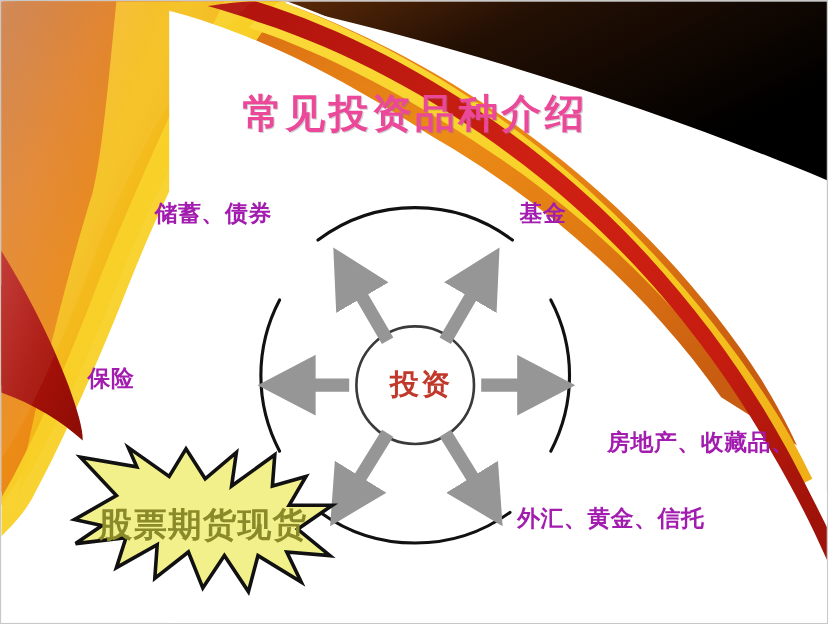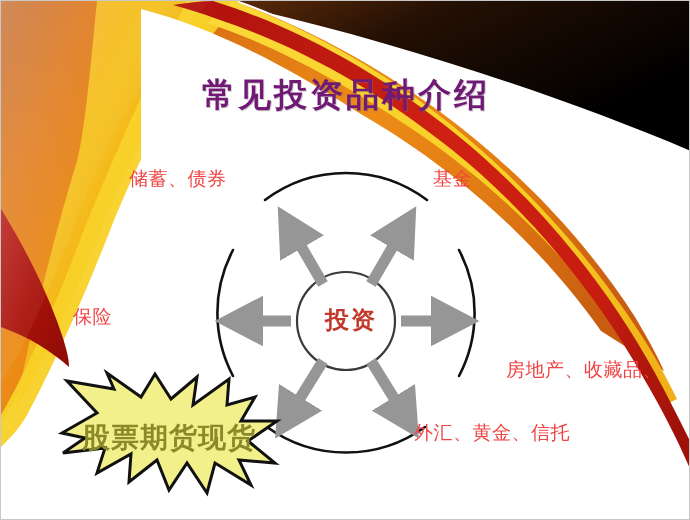--- a/index.html
+++ b/index.html
@@ -19,37 +19,37 @@
   }
   #bg-svg, #art-svg {
     position: absolute;
     left: 0;
     top: 0;
     width: 690px;
     height: 520px;
   }
   .lbl {
     position: absolute;
-    color: #ef4444;
+    color: #a21caf;
     font-family: "Liberation Serif", "DejaVu Serif", serif;
     font-size: 19px;
     line-height: 23px;
     letter-spacing: 0.5px;
     white-space: pre;
-    font-weight: 400;
+    font-weight: 700;
   }
   #slide-title {
     position: absolute;
     left: 0;
     top: 72px;
     width: 690px;
     text-align: center;
     font-size: 33px;
     font-weight: bold;
-    color: #701a75;
+    color: #ec4899;
     letter-spacing: 3px;
     font-family: "Liberation Serif", "DejaVu Serif", serif;
     text-shadow: 1px 1px 0 rgba(120,120,120,0.35);
   }
   #center-node-label {
     position: absolute;
     left: 296px;
     top: 303px;
     width: 108px;
     text-align: center;
@@ -68,21 +68,21 @@
     color: #8a8a2b;
     font-size: 28px;
     font-weight: bold;
     letter-spacing: 1px;
     font-family: "Liberation Serif", "DejaVu Serif", serif;
   }
   #label-savings-bonds { left: 128px; top: 166px; }
   #label-funds        { left: 432px; top: 166px; }
   #label-insurance    { left: 72px;  top: 304px; }
   #label-realestate   { left: 505px; top: 311px; }
-  #label-forex        { left: 413px; top: 420px; }
+  #label-forex        { left: 430px; top: 420px; }
 </style>
 </head>
 <body>
 
 <div id="slide">
 
   <svg id="bg-svg" viewBox="0 0 690 520">
     <defs>
       <linearGradient id="gBlackTop" x1="0" y1="0" x2="1" y2="0.45">
         <stop offset="0%" stop-color="#8d3d0a"></stop>

